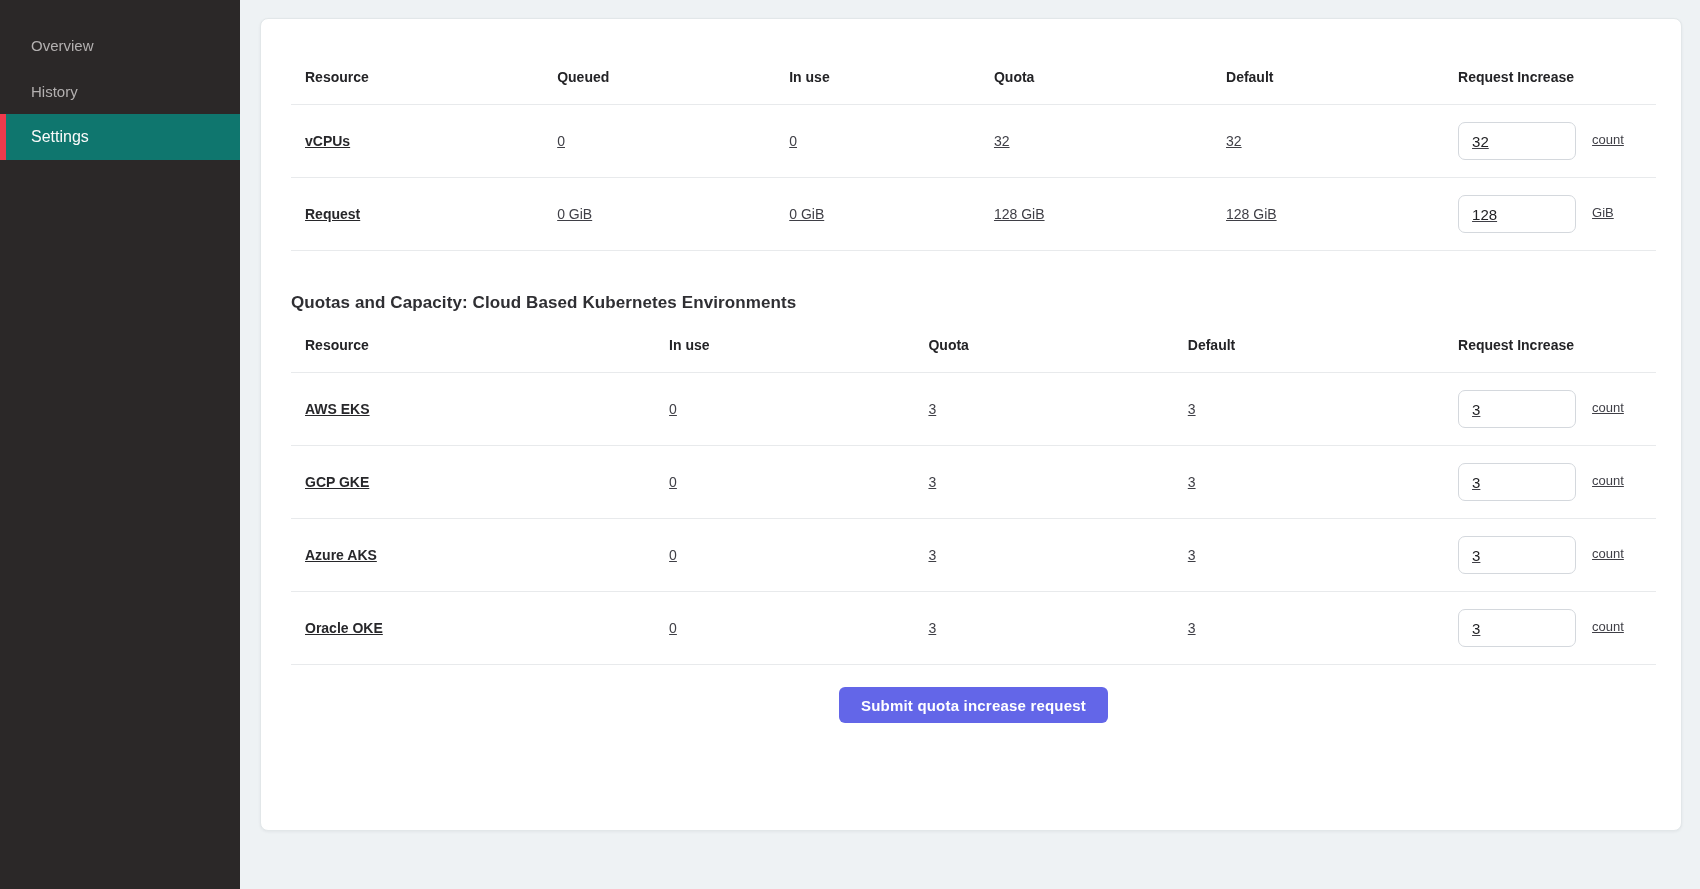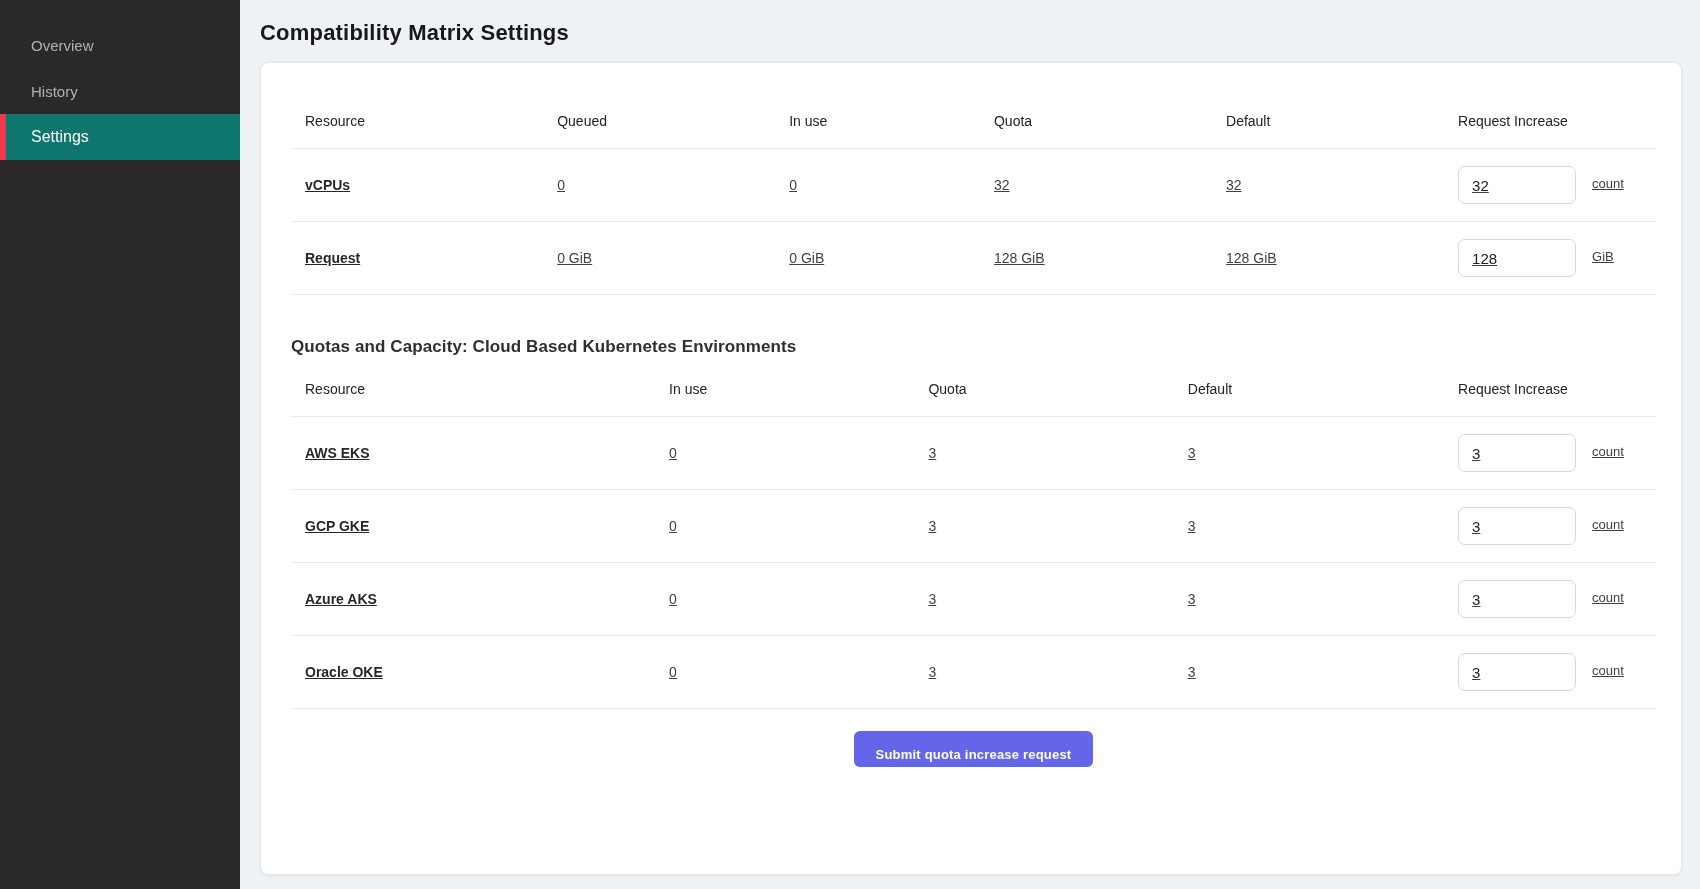--- a/index.html
+++ b/index.html
@@ -76,21 +76,21 @@
 
   table {
     width: 100%;
     border-collapse: collapse;
     table-layout: fixed;
     margin-top: 4px;
   }
   th {
     text-align: left;
     font-size: 14px;
-    font-weight: 400;
+    font-weight: 700;
     color: #232326;
     padding: 20px 0 19px 0;
     border-bottom: 1px solid #e8eaec;
   }
   td {
     font-size: 14px;
     color: #3f3f46;
     height: 73px;
     vertical-align: middle;
     border-bottom: 1px solid #e8eaec;
@@ -137,25 +137,25 @@
 
   .card-footer {
     display: flex;
     justify-content: center;
     padding: 22px 0 24px 0;
   }
   .submit-btn {
     background: #6366e8;
     color: #ffffff;
     font-family: "Liberation Sans", sans-serif;
-    font-size: 13px;
+    font-size: 15px;
     font-weight: 700;
     border: none;
     border-radius: 6px;
-    padding: 16px 22px;
+    padding: 10px 22px;
     height: 36px;
     cursor: pointer;
     letter-spacing: .2px;
   }
 </style>
 </head>
 <body>
 
 <div class="app">
 
@@ -167,21 +167,20 @@
       <div class="nav-item">
         <span>History</span>
       </div>
       <div class="nav-item active">
         <span>Settings</span>
       </div>
     </nav>
   </aside>
 
   <main class="main">
-    <h1 class="page-title">Compatibility Matrix Settings</h1>
 
     <div class="card">
 
       <section>
 
         <table class="t1">
           <colgroup>
             <col class="c-resource">
               <col class="c-queued">
               <col class="c-inuse">

